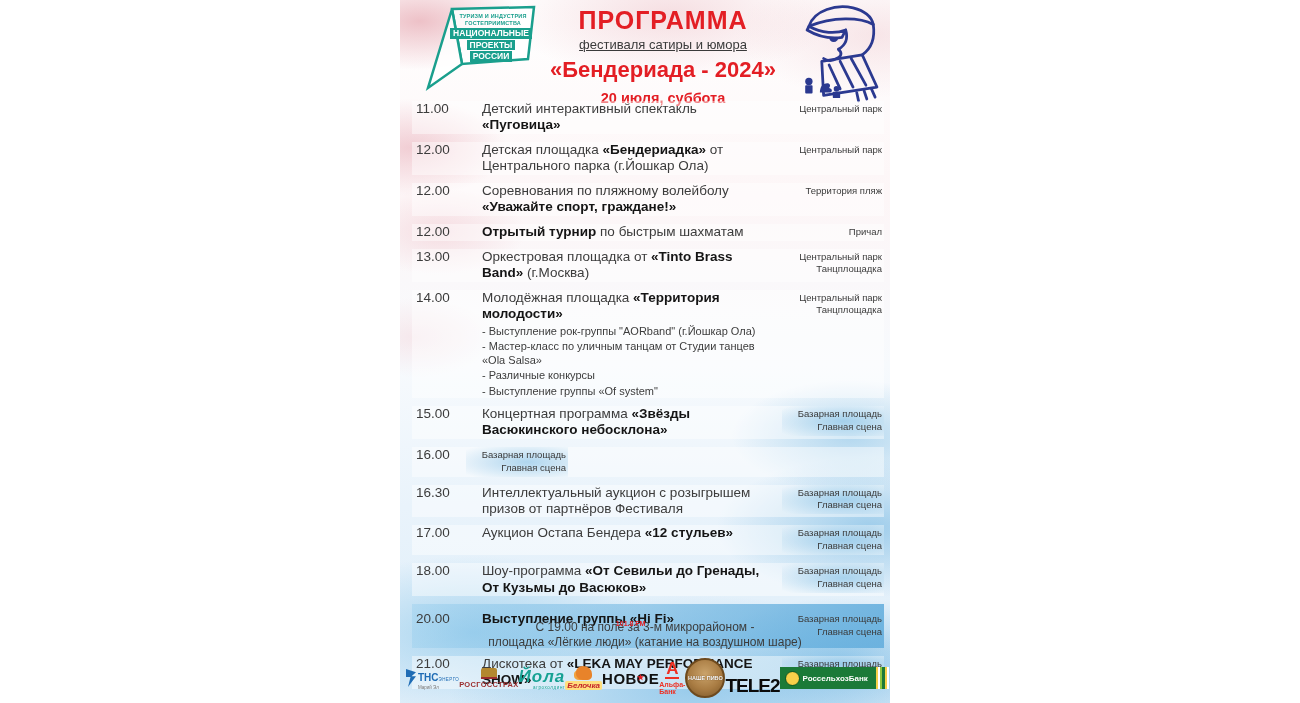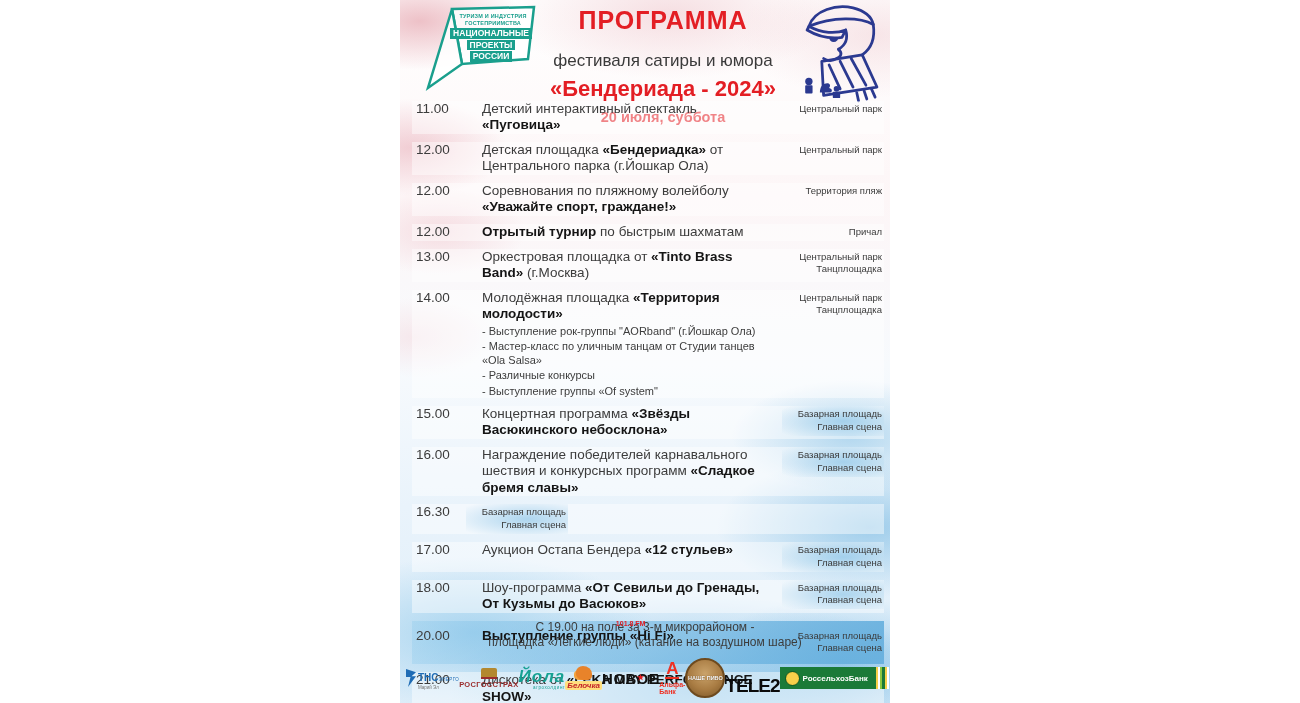--- a/index.html
+++ b/index.html
@@ -27,21 +27,21 @@
   
   #header{position:absolute;top:0;left:0;right:0;height:100px;}
   .natlogo{position:absolute;left:22px;top:4px;width:118px;height:88px;}
   .natlogo svg{position:absolute;left:0;top:0;}
   .nat-top{position:absolute;left:34px;top:9px;width:74px;text-align:center;
     font-size:5.5px;font-weight:bold;color:#1a9f8d;letter-spacing:.2px;line-height:1.3;}
   .nat-blocks{position:absolute;left:30px;top:24px;width:78px;display:flex;flex-direction:column;align-items:center;gap:1px;}
   .nat-blocks span{background:#1a9f8d;color:#fff;font-weight:bold;font-size:8.5px;padding:0 3px;line-height:1.25;}
   .titlebox{position:absolute;left:138px;top:6px;width:250px;text-align:center;}
   .t-program{font-size:25px;font-weight:bold;color:#e31e24;letter-spacing:1px;}
-  .t-sub{font-size:17px;color:#3a3a3a;margin-top:16px;}
+  .t-sub{font-size:13px;color:#3a3a3a;margin-top:2px;text-decoration:underline;}
   .t-fest{font-size:22px;font-weight:bold;color:#e31e24;margin-top:5px;}
   .t-date{font-size:14.5px;font-weight:bold;color:#e31e24;margin-top:7px;}
   .bender{position:absolute;right:2px;top:2px;width:92px;height:102px;}
   
   #schedule{position:absolute;top:101px;left:12px;right:6px;}
   .row{display:flex;align-items:flex-start;margin-bottom:8px;background:rgba(255,255,255,0.45);}
   .row.hl{background:linear-gradient(90deg, rgba(142,202,236,0.35) 0%, rgba(96,172,220,0.85) 100%);padding:7px 0;}
   .time{width:50px;flex:none;font-size:13.5px;color:#3c3c3c;padding-left:4px;line-height:1.2;}
   .event{flex:1;padding:0 10px 0 16px;font-size:13.5px;line-height:1.22;color:#3c3c3c;}
   .event b{color:#151515;}
@@ -189,28 +189,28 @@
       <div class="row">
         <div class="time">15.00</div>
         <div class="event"><span>Концертная программа </span><b>«Звёзды Васюкинского небосклона»</b></div>
         <div class="loc tint">
           <div>Базарная площадь</div>
           <div>Главная сцена</div>
         </div>
       </div>
       <div class="row">
         <div class="time">16.00</div>
-        <div class="event"><span>Награждение победителей карнавального шествия и конкурсных программ </span><b>«Сладкое бремя славы»</b></div>
         <div class="loc tint">
           <div>Базарная площадь</div>
           <div>Главная сцена</div>
         </div>
       </div>
       <div class="row">
         <div class="time">16.30</div>
+        <div class="event"><span>Интеллектуальный аукцион с розыгрышем призов от партнёров Фестиваля</span></div>
         <div class="loc tint">
           <div>Базарная площадь</div>
           <div>Главная сцена</div>
         </div>
       </div>
       <div class="row">
         <div class="time">17.00</div>
         <div class="event"><span>Аукцион Остапа Бендера </span><b>«12 стульев»</b></div>
         <div class="loc tint">
           <div>Базарная площадь</div>

